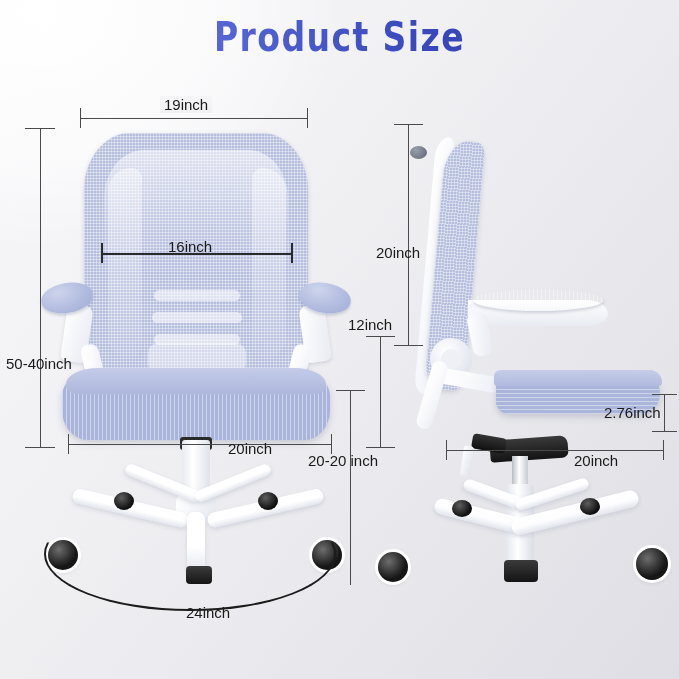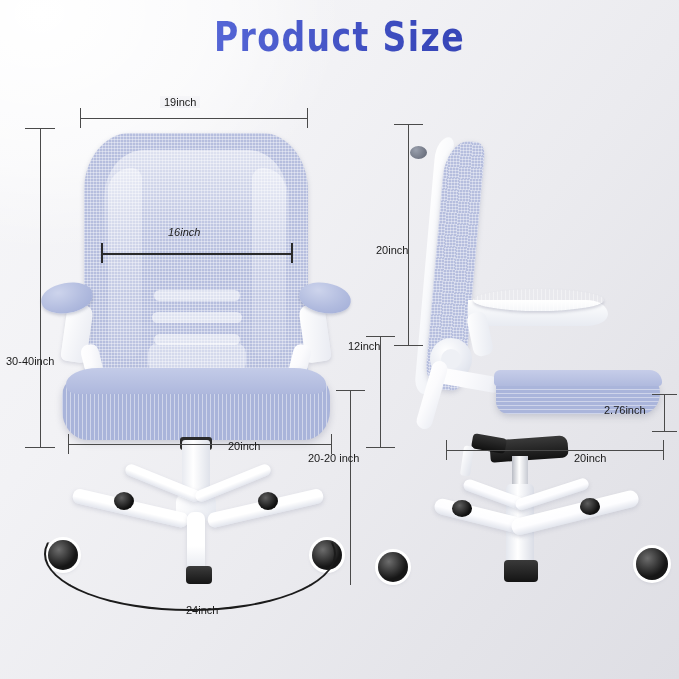--- a/index.html
+++ b/index.html
@@ -26,21 +26,21 @@
     color:transparent;-webkit-text-fill-color:transparent;
     transform:scaleX(0.92);transform-origin:center;
   }
 
   
   .dim-h{height:1px;background:#4a4a4a;}
   .dim-v{width:1px;background:#4a4a4a;}
   .cap-v{width:1px;background:#4a4a4a;}      
   .cap-h{height:1px;background:#4a4a4a;}     
   .dim-label{
-    color:#1a1a1a;font-size:11px;font-weight:400;white-space:nowrap;
+    color:#1a1a1a;font-size:15px;font-weight:400;white-space:nowrap;
     font-family:"Liberation Sans",sans-serif;
   }
   .lbl-box{background:transparent;padding:0 4px;}
 
   
   .white-part{background:linear-gradient(100deg,#ffffff 0%,#fbfbfd 45%,#eceef4 100%);}
   .mesh{
     background-color:#b6bede;
     background-image:
       repeating-linear-gradient(0deg, rgba(255,255,255,.40) 0 1px, rgba(255,255,255,0) 1px 3px),
@@ -259,42 +259,42 @@
     <div class="lyr dim-h" style="left:80px;top:118px;width:228px;"></div>
     <div class="lyr cap-v" style="left:80px;top:108px;height:20px;"></div>
     <div class="lyr cap-v" style="left:307px;top:108px;height:20px;"></div>
     <div class="lyr dim-label lbl-box" style="left:160px;top:96px;background:linear-gradient(180deg,rgba(245,245,248,.9),rgba(240,240,244,.9));">19inch</div>
   </div>
 
   <div>
     <div class="lyr dim-h" style="left:101px;top:253px;width:192px;background:#2a2a2a;height:2px;"></div>
     <div class="lyr cap-v" style="left:101px;top:243px;height:20px;background:#2a2a2a;width:2px;"></div>
     <div class="lyr cap-v" style="left:291px;top:243px;height:20px;background:#2a2a2a;width:2px;"></div>
-    <div class="lyr dim-label lbl-box" style="left:164px;top:226px;font-style:italic;">16inch</div>
+    <div class="lyr dim-label lbl-box" style="left:164px;top:238px;">16inch</div>
   </div>
 
   <div>
     <div class="lyr dim-v" style="left:40px;top:128px;height:320px;"></div>
     <div class="lyr cap-h" style="left:25px;top:128px;width:30px;"></div>
     <div class="lyr cap-h" style="left:25px;top:447px;width:30px;"></div>
-    <div class="lyr dim-label" style="left:6px;top:355px;">30-40inch</div>
+    <div class="lyr dim-label" style="left:6px;top:355px;">50-40inch</div>
   </div>
 
   <div>
     <div class="lyr dim-h" style="left:68px;top:444px;width:264px;"></div>
     <div class="lyr cap-v" style="left:68px;top:434px;height:20px;"></div>
     <div class="lyr cap-v" style="left:331px;top:434px;height:20px;"></div>
     <div class="lyr dim-label lbl-box" style="left:224px;top:440px;">20inch</div>
   </div>
 
   <div>
     <div class="lyr dim-v" style="left:380px;top:336px;height:112px;"></div>
     <div class="lyr cap-h" style="left:366px;top:336px;width:29px;"></div>
     <div class="lyr cap-h" style="left:366px;top:447px;width:29px;"></div>
-    <div class="lyr dim-label" style="left:348px;top:340px;">12inch</div>
+    <div class="lyr dim-label" style="left:348px;top:316px;">12inch</div>
   </div>
 
   <div>
     <div class="lyr dim-v" style="left:350px;top:390px;height:195px;"></div>
     <div class="lyr cap-h" style="left:336px;top:390px;width:29px;"></div>
     <div class="lyr dim-label" style="left:308px;top:452px;">20-20 inch</div>
   </div>
 
   <div>
     <div class="lyr dim-label" style="left:186px;top:604px;">24inch</div>

